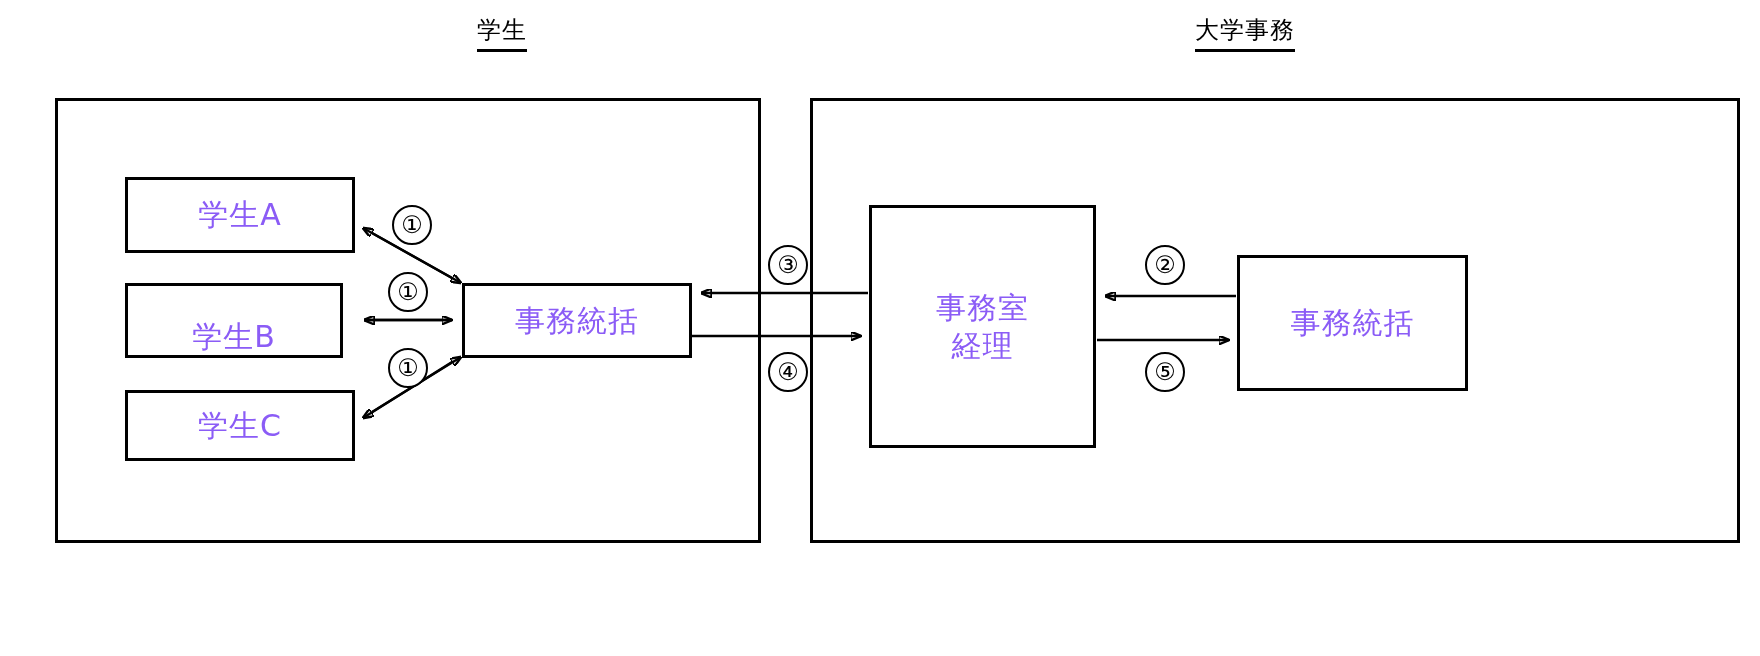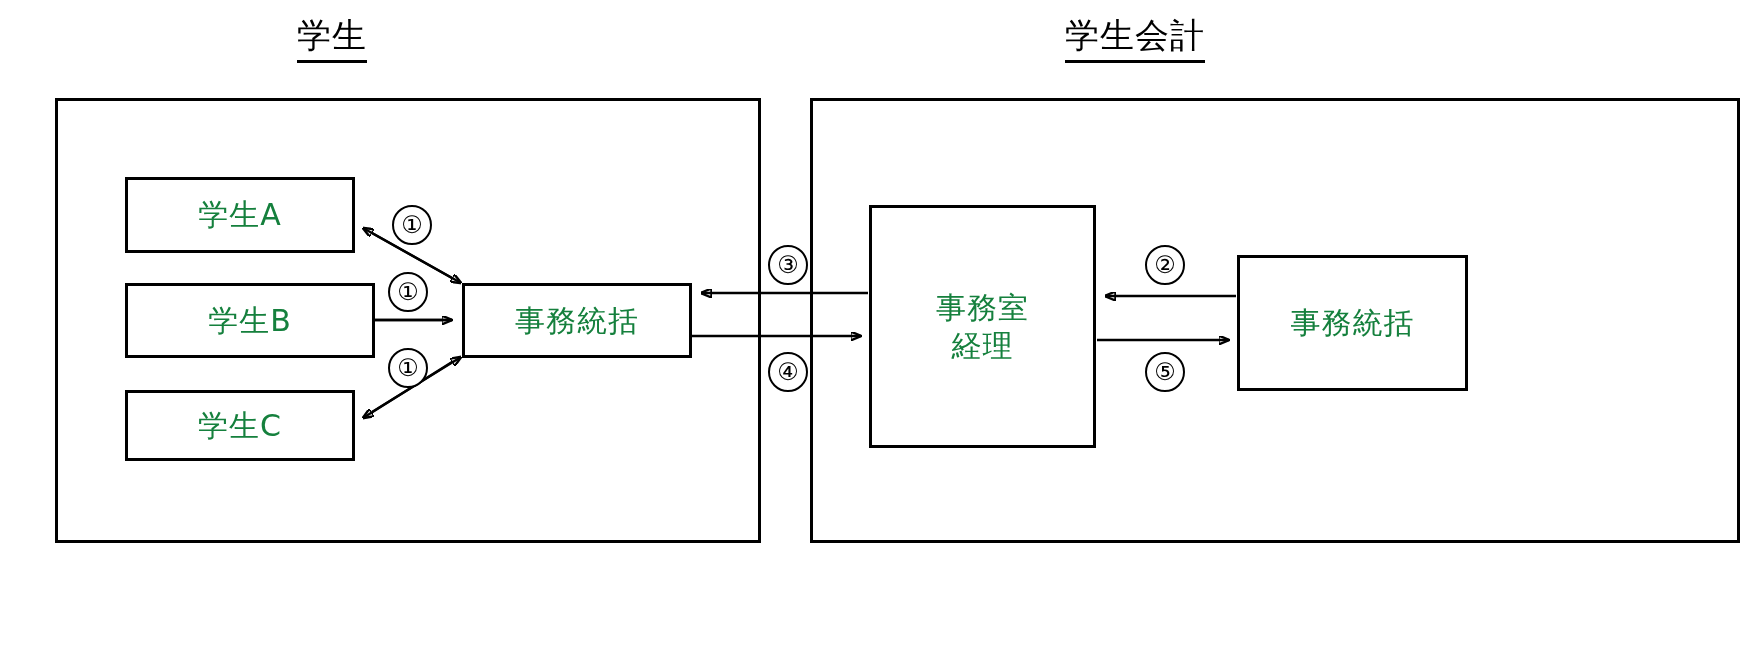--- a/index.html
+++ b/index.html
@@ -14,24 +14,24 @@
   }
   #canvas {
     position: relative;
     width: 1760px;
     height: 656px;
     background: #ffffff;
     overflow: hidden;
   }
   .title {
     position: absolute;
-    font-size: 34px;
+    font-size: 24px;
     line-height: 1;
     color: #000;
-    text-align: left;
+    text-align: right;
     white-space: nowrap;
     letter-spacing: 1px;
   }
   .title .u {
     border-bottom: 3px solid #000;
     padding-bottom: 5px;
   }
   .container-box {
     position: absolute;
     border: 3px solid #000;
@@ -42,21 +42,21 @@
     position: absolute;
     border: 3px solid #000;
     background: #ffffff;
     box-sizing: border-box;
     display: flex;
     align-items: center;
     justify-content: center;
     text-align: center;
     font-size: 30px;
     line-height: 1.25;
-    color: #15803d;
+    color: #8b5cf6;
     white-space: pre-line;
     letter-spacing: 1px;
   }
   .circle-num {
     position: absolute;
     width: 40px;
     height: 40px;
     border: 2.5px solid #000;
     border-radius: 50%;
     background: #ffffff;
@@ -84,21 +84,21 @@
 </style>
 </head>
 <body>
 
 <div id="canvas">
 
   <div class="title" style="left:297px; top:18px; width:230px;">
     <span class="u">学生</span>
   </div>
   <div class="title" style="left:1065px; top:18px; width:230px;">
-    <span class="u">学生会計</span>
+    <span class="u">大学事務</span>
   </div>
 
   <div class="container-box" style="left:55px; top:98px; width:706px; height:445px;"></div>
   <div class="container-box" style="left:810px; top:98px; width:930px; height:445px;"></div>
 
   <svg class="edges" viewBox="0 0 1760 656" xmlns="http://www.w3.org/2000/svg">
     <defs>
       <marker id="arrow" markerWidth="11" markerHeight="9" refX="10.5" refY="4.5" orient="auto" markerUnits="userSpaceOnUse">
         <path d="M0,0 L11,4.5 L0,9 z" fill="#000" stroke="none"></path>
       </marker>
@@ -119,21 +119,21 @@
 
     <line x1="1236" y1="296" x2="1105" y2="296" marker-end="url(#arrow)"></line>
 
     <line x1="1097" y1="340" x2="1229" y2="340" marker-end="url(#arrow)"></line>
   </svg>
 
   <div class="node" style="left:125px; top:177px; width:230px; height:76px;">
     <span>学生A</span>
   </div>
 
-  <div class="node" style="left:125px; top:283px; width:250px; height:75px;">
+  <div class="node" style="left:125px; top:283px; width:218px; height:75px;align-items:flex-end;">
     <span>学生B</span>
   </div>
 
   <div class="node" style="left:125px; top:390px; width:230px; height:71px;justify-content:center;">
     <span>学生C</span>
   </div>
 
   <div class="node" style="left:462px; top:283px; width:230px; height:75px;">
     <span>事務統括</span>
   </div>

